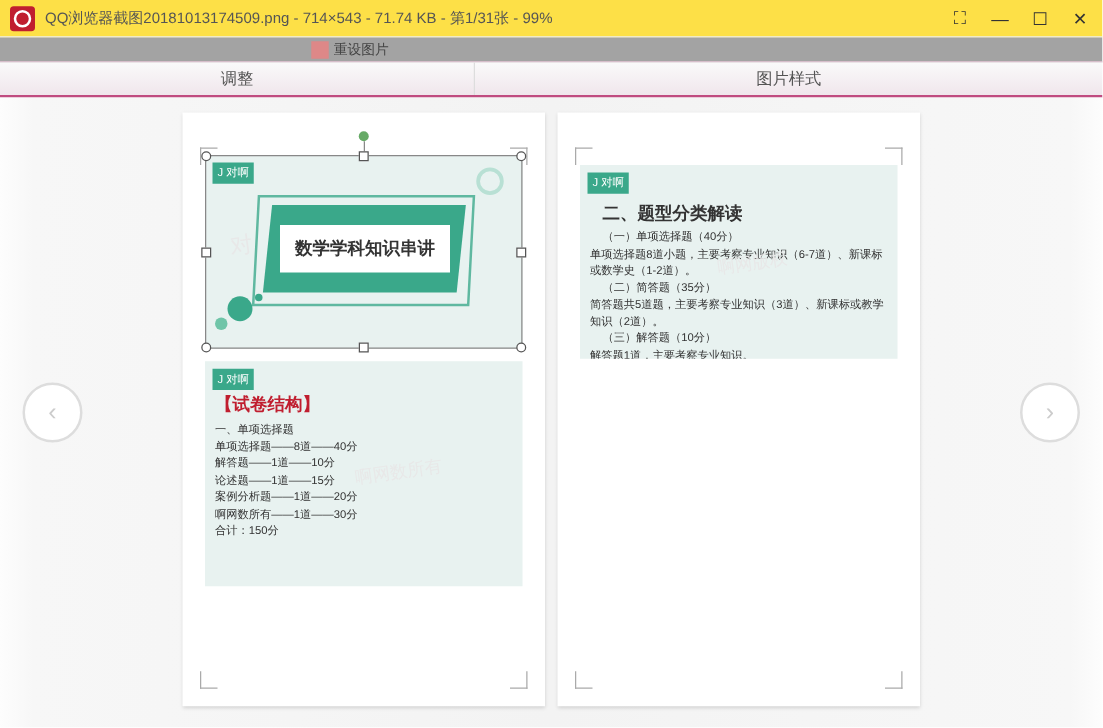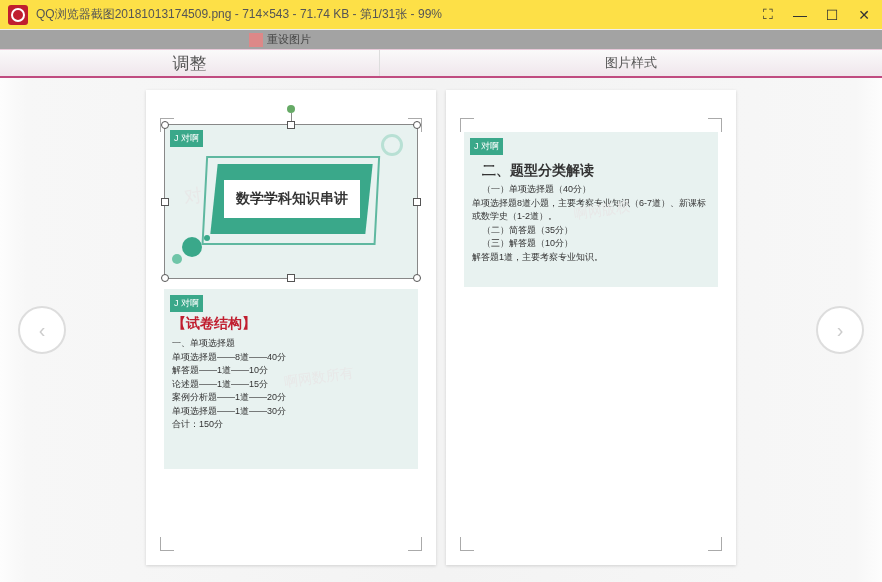--- a/index.html
+++ b/index.html
@@ -12,21 +12,21 @@
     .title-controls { margin-left: auto; display: flex; gap: 12px; align-items: center; }
     .title-controls span { font-size: 14px; color: #333; cursor: pointer; width: 20px; text-align: center; }
     
     .ribbon-row { height: 20px; display: flex; background: #a3a3a3; border-bottom: 1px solid #e8c8d8; }
     .ribbon-item { font-size: 11px; color: #444; padding: 2px 8px; display: flex; align-items: center; }
     .ribbon-icon { width: 14px; height: 14px; background: #d88; margin-right: 4px; }
     .ribbon-left { width: 380px; display: flex; justify-content: center; }
     .ribbon-right { flex: 1; }
     
     .tabs-row { height: 28px; display: flex; background: linear-gradient(#fafafa, #f0e6ec); border-bottom: 2px solid #c04b80; }
-    .tab-left { width: 380px; display: flex; align-items: center; justify-content: center; border-right: 1px solid #ddd; font-size: 17px; color: #555; }
+    .tab-left { width: 380px; display: flex; align-items: center; justify-content: center; border-right: 1px solid #ddd; font-size: 13px; color: #555; }
     .tab-right { flex: 1; display: flex; align-items: center; justify-content: center; font-size: 13px; color: #555; }
     
     .content-area { position: relative; height: 504px; background: linear-gradient(90deg, #fdfdfd 0%, #f7f7f7 3%, #f3f3f3 50%, #f7f7f7 97%, #fdfdfd 100%); display: flex; justify-content: center; padding-top: 12px; gap: 10px; }
     
     .page { width: 290px; height: 475px; background: #fff; box-shadow: 0 1px 3px rgba(0,0,0,0.15); position: relative; padding: 18px; }
     .corner { position: absolute; width: 14px; height: 14px; border: 1px solid #aaa; }
     .corner.tl { top: 28px; left: 14px; border-right: none; border-bottom: none; }
     .corner.tr { top: 28px; right: 14px; border-left: none; border-bottom: none; }
     .corner.bl { bottom: 14px; left: 14px; border-right: none; border-top: none; }
     .corner.br { bottom: 14px; right: 14px; border-left: none; border-top: none; }
@@ -144,39 +144,40 @@
 
     <div class="slide slide2" style="height:180px;">
       <div class="slide-logo">J 对啊</div>
       <div style="height:18px;"></div>
       <div class="slide2-title">【试卷结构】</div>
       <div class="slide2-line">一、单项选择题</div>
       <div class="slide2-line">单项选择题——8道——40分</div>
       <div class="slide2-line">解答题——1道——10分</div>
       <div class="slide2-line">论述题——1道——15分</div>
       <div class="slide2-line">案例分析题——1道——20分</div>
-      <div class="slide2-line">单项选择题——1道——30分</div>
+      <div class="slide2-line">啊网数所有——1道——30分</div>
       <div class="slide2-line">合计：150分</div>
       <div class="watermark" style="top:80px;left:120px;font-size:14px;">啊网数所有</div>
     </div>
   </div>
 
   <div class="page">
     <div class="corner tl"></div>
     <div class="corner tr"></div>
     <div class="corner bl"></div>
     <div class="corner br"></div>
 
     <div style="height:16px;"></div>
     <div class="slide slide2 page2-content" style="height:155px;">
       <div class="slide-logo">J 对啊</div>
       <div style="height:14px;"></div>
       <div class="page2-heading" style="text-indent:10px;">二、题型分类解读</div>
       <div class="page2-line" style="text-indent:10px;">（一）单项选择题（40分）</div>
       <div class="page2-line">单项选择题8道小题，主要考察专业知识（6-7道）、新课标或数学史（1-2道）。</div>
       <div class="page2-line" style="text-indent:10px;">（二）简答题（35分）</div>
+      <div class="page2-line">简答题共5道题，主要考察专业知识（3道）、新课标或教学知识（2道）。</div>
       <div class="page2-line" style="text-indent:10px;">（三）解答题（10分）</div>
       <div class="page2-line">解答题1道，主要考察专业知识。</div>
       <div class="watermark" style="top:70px;left:110px;font-size:14px;">啊网版权</div>
     </div>
   </div>
 
 </div>
 
 </body></html>

